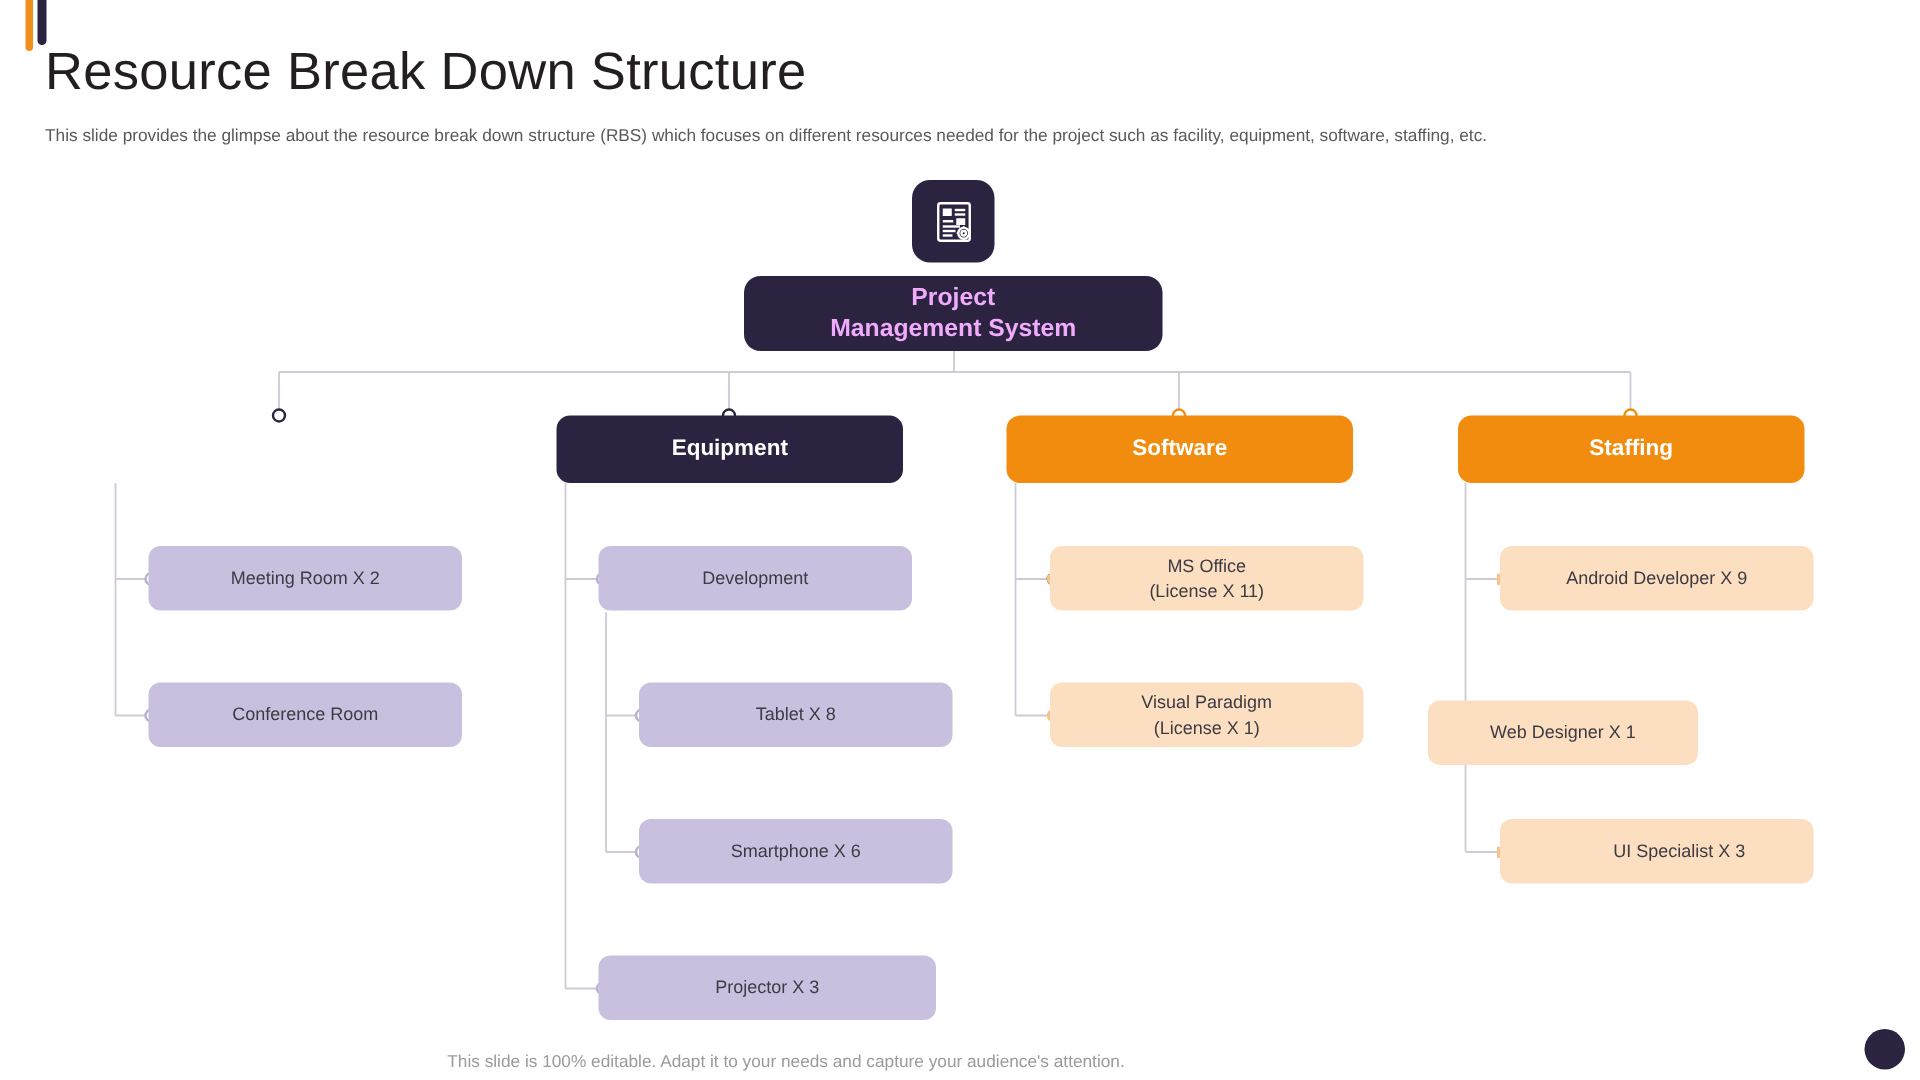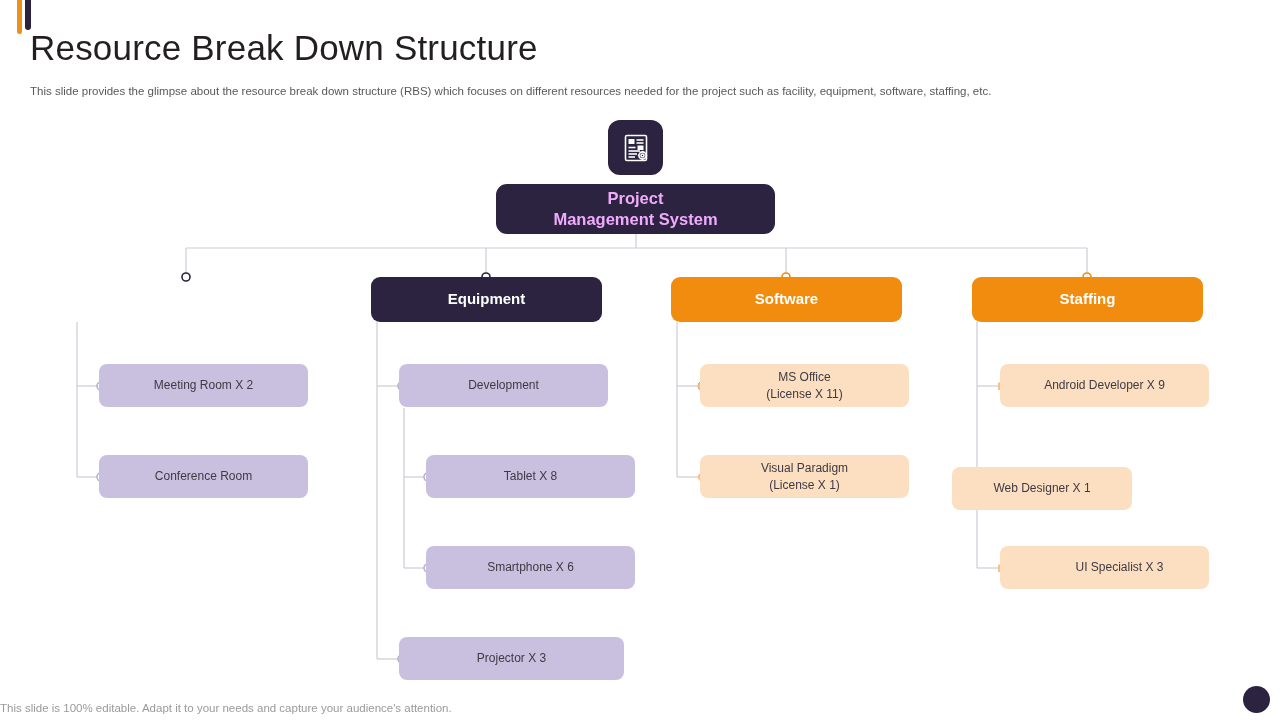--- a/index.html
+++ b/index.html
@@ -61,21 +61,21 @@
 
   .node-leaf{
     height:43px;border-radius:8px;font-size:12px;color:#3d3a44;
   }
   .leaf-purple{background:#c9c0df;}
   .leaf-peach{background:#fcdfc0;}
   .leaf-peach.two-line,.leaf-purple.two-line{line-height:1.35;}
 
   
   .footer-note{
-    position:absolute;left:0;top:702px;width:1048px;text-align:left;
+    position:absolute;left:0;top:702px;width:1048px;text-align:center;
     font-size:11.5px;color:#9a9a9a;
   }
   .corner-dot{
     position:absolute;left:1243px;top:686px;width:27px;height:27px;
     border-radius:50%;background:#2b2340;
   }
 </style>
 </head>
 <body>
 

